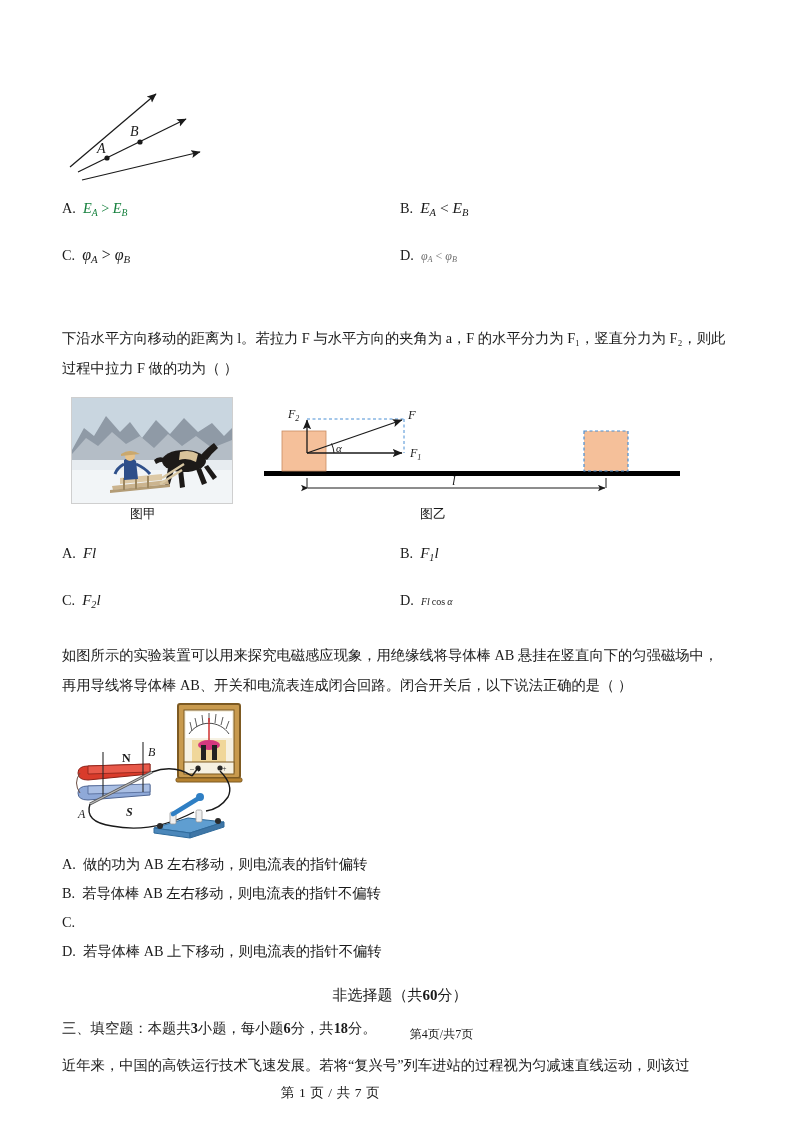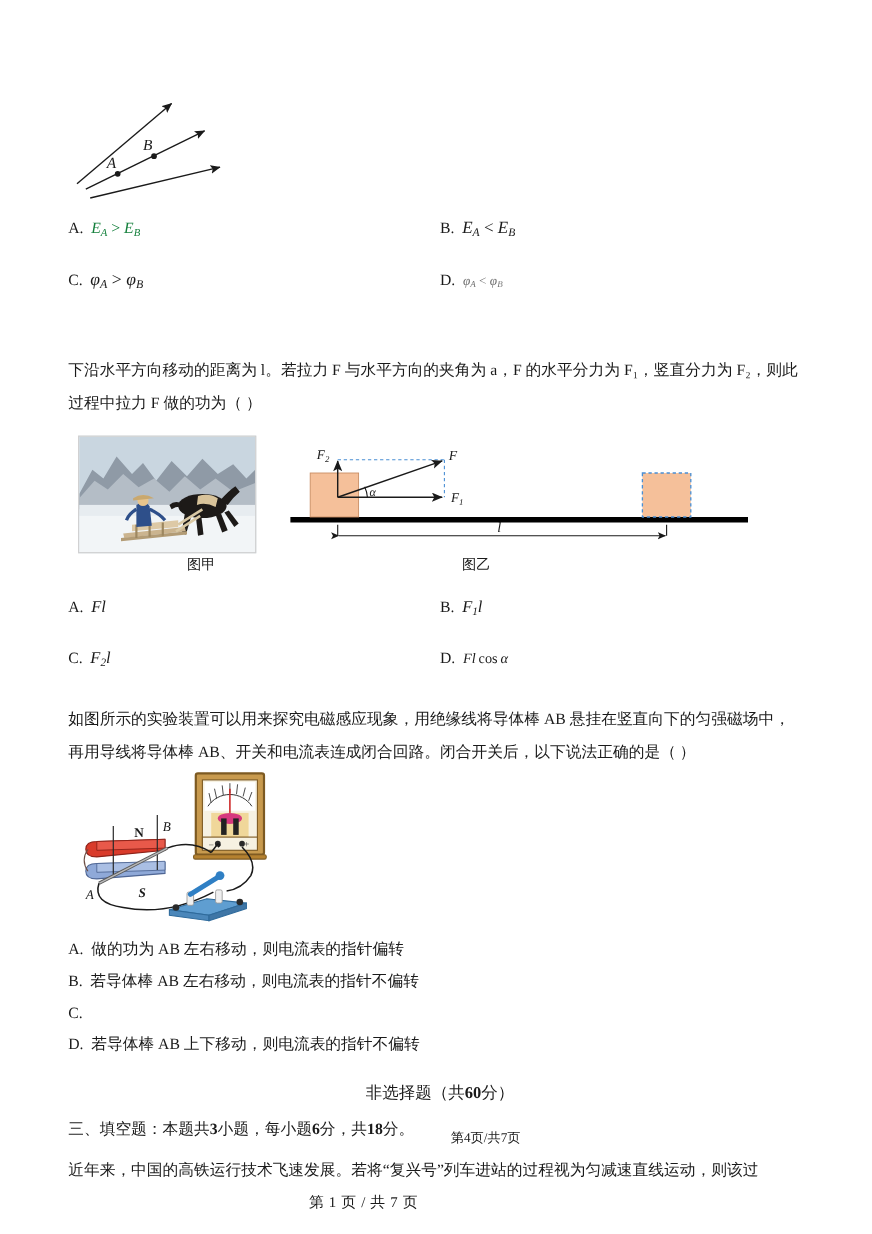--- a/index.html
+++ b/index.html
@@ -108,21 +108,21 @@
     height: 115px;
   }
   .cap-row {
     position: absolute;
     top: 112px;
     left: 0;
     width: 620px;
     font-size: 13px;
     color: #1a1a1a;
   }
-  .cap-jia { position: absolute; left: 68px; margin-left: 40px; }
+  .cap-jia { position: absolute; left: 68px; }
   .cap-yi  { position: absolute; left: 358px; }
 
   
   .fig12 {
     position: relative;
     height: 150px;
   }
   .fig12 svg { position: absolute; left: 8px; top: 0; }
 
   
@@ -326,21 +326,21 @@
 
     <div class="opt-row" style="margin-top:12px">
       <div class="opt">
         <span class="lbl">C.</span>
         <span class="val" style="font-size:15px">
           <i class="mi">F</i><sub>2</sub><i class="mi">l</i>
         </span>
       </div>
       <div class="opt">
         <span class="lbl">D.</span>
-        <span class="val" style="font-size:13px">
+        <span class="val" style="font-size:10px">
           <i class="mi">Fl</i> cos <i class="mi">α</i>
         </span>
       </div>
     </div>
 
     <div style="height:20px"></div>
     <div class="q-text">
       <span>如图所示的实验装置可以用来探究电磁感应现象，用绝缘线将导体棒 AB 悬挂在竖直向下的匀强磁场中，</span><br>
       <span>再用导线将导体棒 AB、开关和电流表连成闭合回路。闭合开关后，以下说法正确的是（      ）</span>
     </div>

